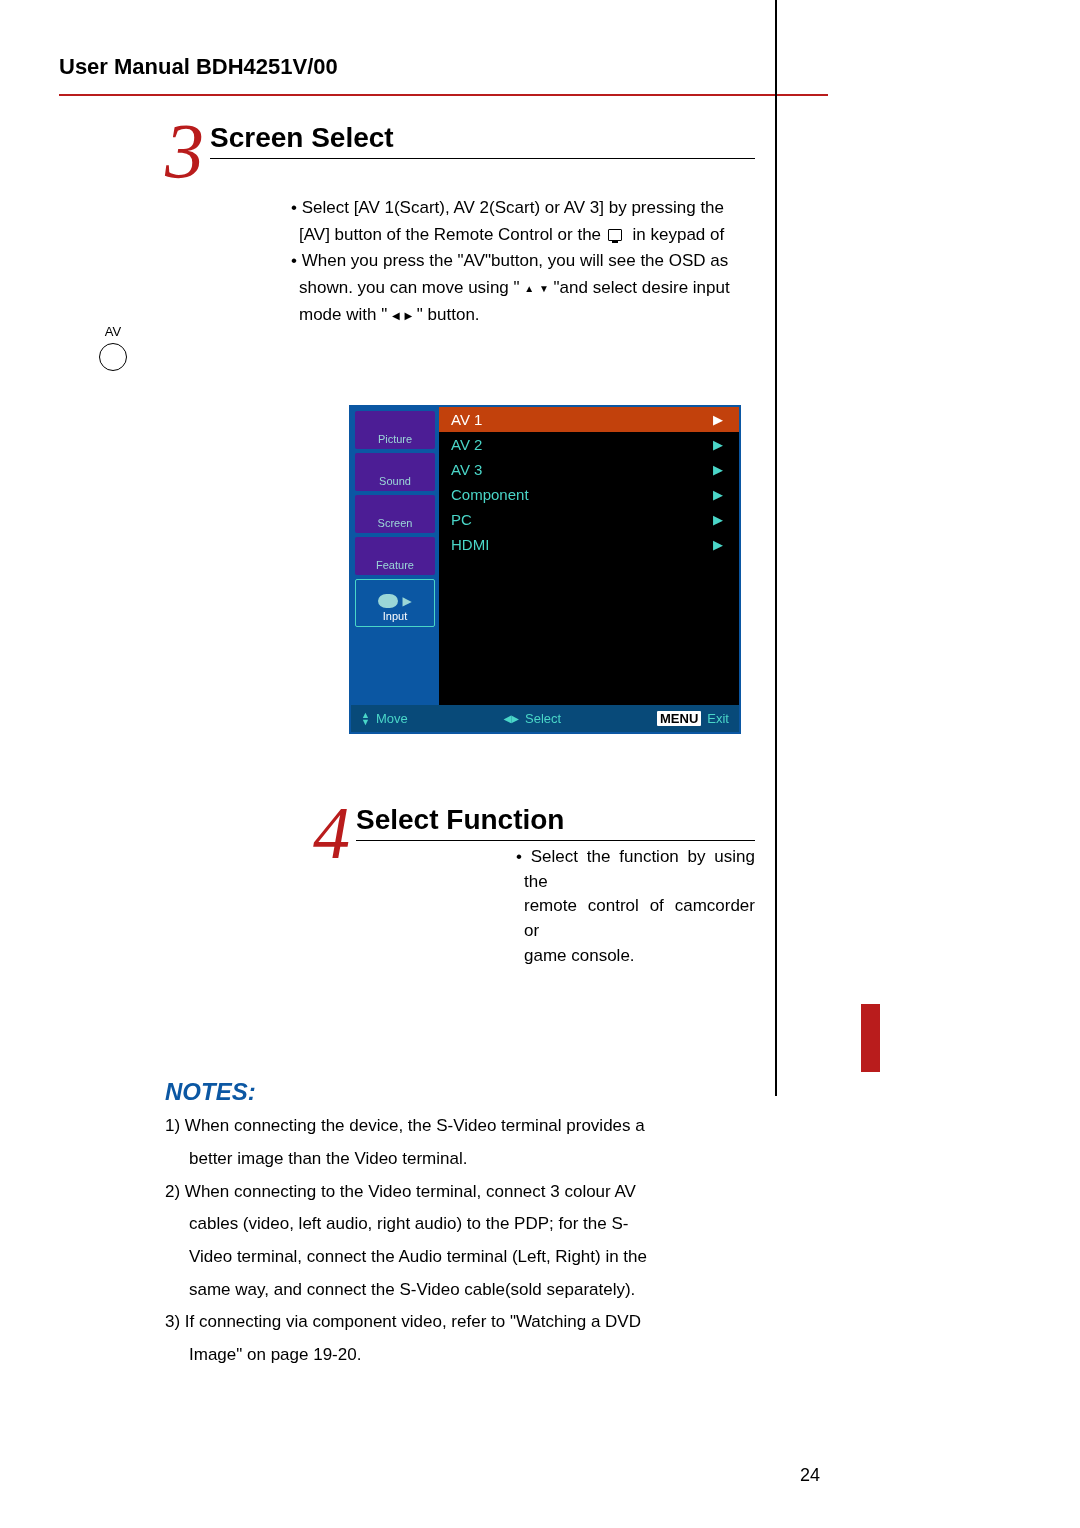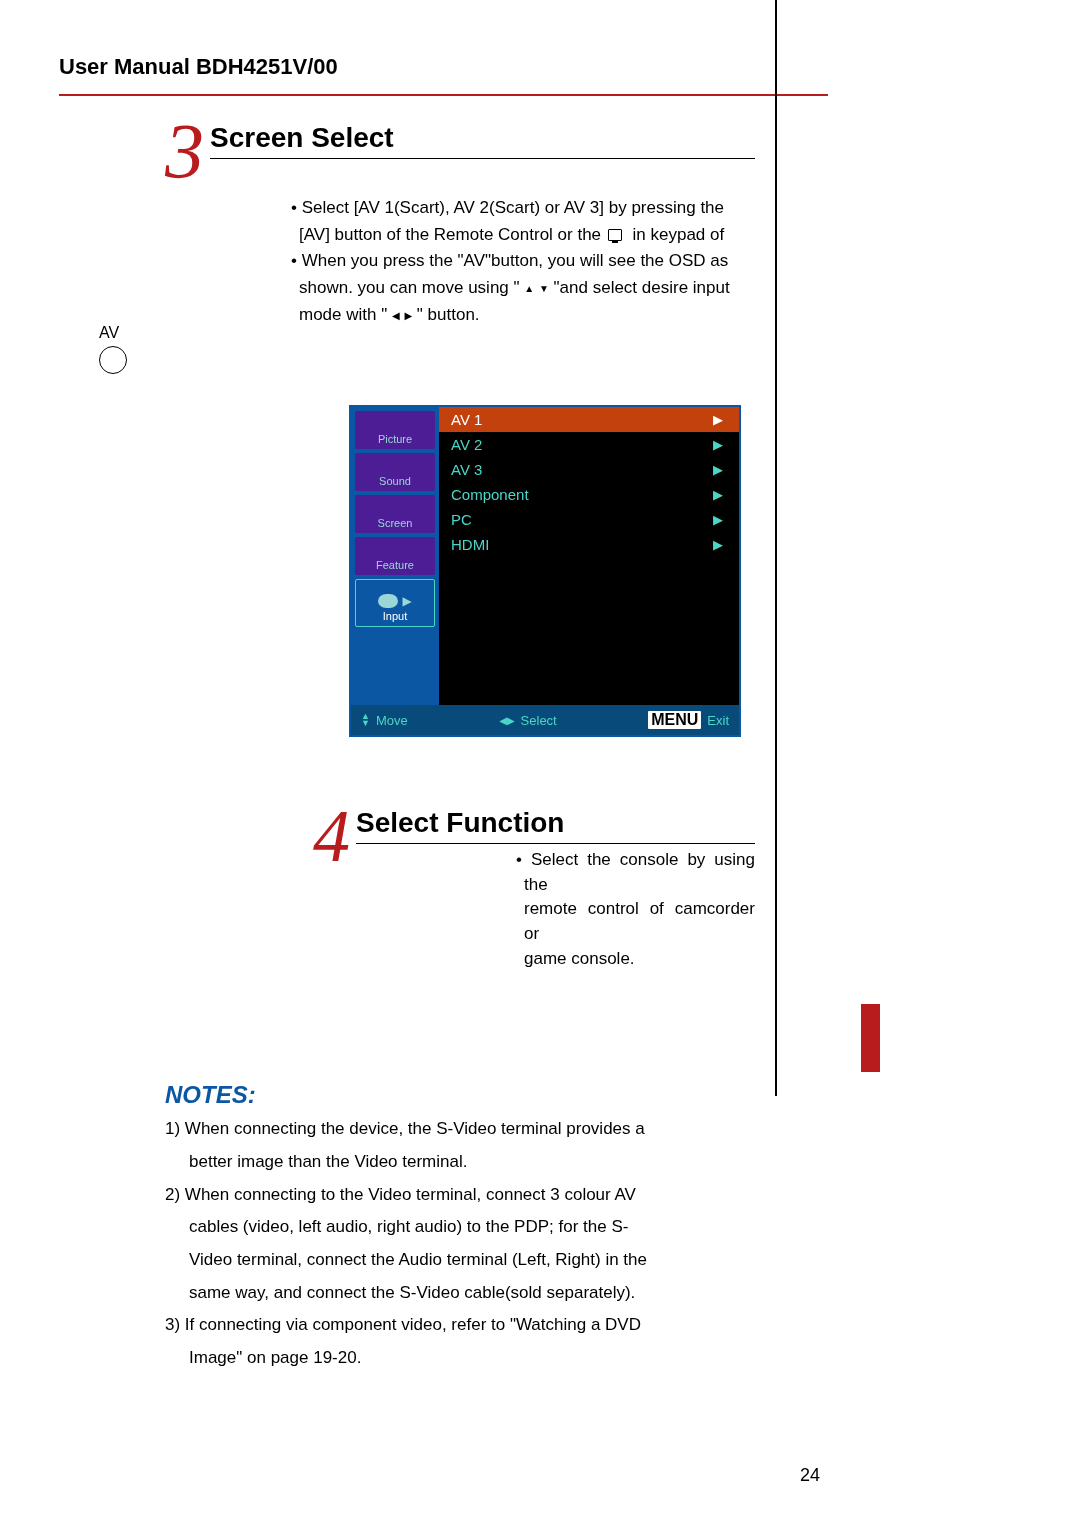--- a/index.html
+++ b/index.html
@@ -8,21 +8,21 @@
   .header-title { font-size:22px; font-weight:bold; }
   .columns { display:flex; margin-top:26px; height:1310px; }
   .left-margin { width:106px; flex:0 0 106px; position:relative; }
   .main-col { flex:0 0 590px; padding-right:20px; }
   .divider { width:2px; background:#000; height:1100px; margin-top:-126px; }
   .big-num { font-family:"Times New Roman",serif; font-size:78px; font-style:italic; color:#b91c1c; line-height:1; }
   .sect3 { display:flex; align-items:flex-start; }
   .sect3 .big-num { margin-top:-10px; margin-right:6px; }
   .section-title { font-size:28px; font-weight:bold; }
   .title-rule { height:1px; background:#000; margin-top:4px; }
-  .av-icon { position:absolute; left:40px; top:202px; font-size:16px; }
+  .av-icon { position:absolute; left:40px; top:202px; text-align:center; font-size:13px; }
   .av-icon .circ { width:26px; height:26px; border:1.8px solid #000; border-radius:50%; margin:4px auto 0; }
   .bullets { font-size:17px; line-height:1.45; margin-top:6px; }
   .bullets p { margin:0 0 2px 0; padding-left:134px; text-indent:-8px; }
   .bullets p.cont { text-indent:0; }
   .tri { display:inline-block; font-size:10px; vertical-align:1px; }
   .keypad-icon { display:inline-block; width:12px; height:10px; border:1.4px solid #000; border-radius:1px; vertical-align:-1px; position:relative; margin:0 6px 0 2px; }
   .keypad-icon::after { content:""; position:absolute; left:3px; bottom:-3px; width:6px; height:2px; background:#000; }
   
   .osd { width:388px; margin:78px 0 0 184px; border:2px solid #0b57a3; background:#0b57a3; }
   .osd-body { display:flex; height:298px; background:#0b57a3; }
@@ -32,21 +32,21 @@
   .input-art { display:flex; align-items:center; justify-content:center; gap:4px; margin-bottom:2px; }
   .input-art .blob { width:20px; height:14px; background:#9bd7d7; border-radius:50%/60%; }
   .input-art .arr { color:#9bd7d7; font-size:12px; }
   .osd-list { flex:1; background:#000; color:#4ad6c8; font-size:15px; position:relative; }
   .osd-row { display:flex; align-items:center; justify-content:space-between; padding:4px 16px 4px 12px; }
   .osd-row.selected { background:#c2410c; color:#fff; }
   .osd-row .rarrow { color:#4ad6c8; font-size:13px; }
   .osd-row.selected .rarrow { color:#fff; }
   .osd-bar { display:flex; background:#084a79; color:#4ad6c8; font-size:13px; padding:6px 10px; justify-content:space-between; align-items:center; }
   .osd-bar .grp { display:flex; align-items:center; gap:6px; }
-  .menu-badge { background:#fff; color:#000; font-size:16px; padding:0 3px; border-radius:1px; font-weight:bold; }
+  .menu-badge { background:#fff; color:#000; font-size:13px; padding:0 3px; border-radius:1px; font-weight:bold; }
   .updown { display:inline-flex; flex-direction:column; line-height:7px; font-size:9px; }
   
   .sect4 { margin-top:70px; display:flex; align-items:flex-start; padding-left:148px; }
   .sect4 .big-num { font-size:74px; margin-right:6px; margin-top:-8px; }
   .sect4-body { flex:1; }
   .sect4-text { font-size:17px; line-height:1.45; padding-left:168px; margin-top:4px; text-align:justify; }
   .sect4-text .row1 { text-indent:-8px; }
   
   .notes-title { color:#0b57a3; font-size:24px; font-weight:bold; font-style:italic; margin-top:110px; }
   .notes { font-size:17px; line-height:1.45; margin-top:6px; }
@@ -158,21 +158,21 @@
           </div>
         </div>
       </div>
 
       <div class="sect4">
         <div class="big-num">4</div>
         <div class="sect4-body">
           <div class="section-title">Select Function</div>
           <div class="title-rule"></div>
           <div class="sect4-text">
-            <div class="row1">• Select the console by using the</div>
+            <div class="row1">• Select the function by using the</div>
             <div>remote control of camcorder or</div>
             <div>game console.</div>
           </div>
         </div>
       </div>
 
       <div class="notes-title">NOTES:</div>
       <div class="notes">
         <p>1) When connecting the device, the S-Video terminal provides a</p>
         <p class="cont">better image than the Video terminal.</p>

